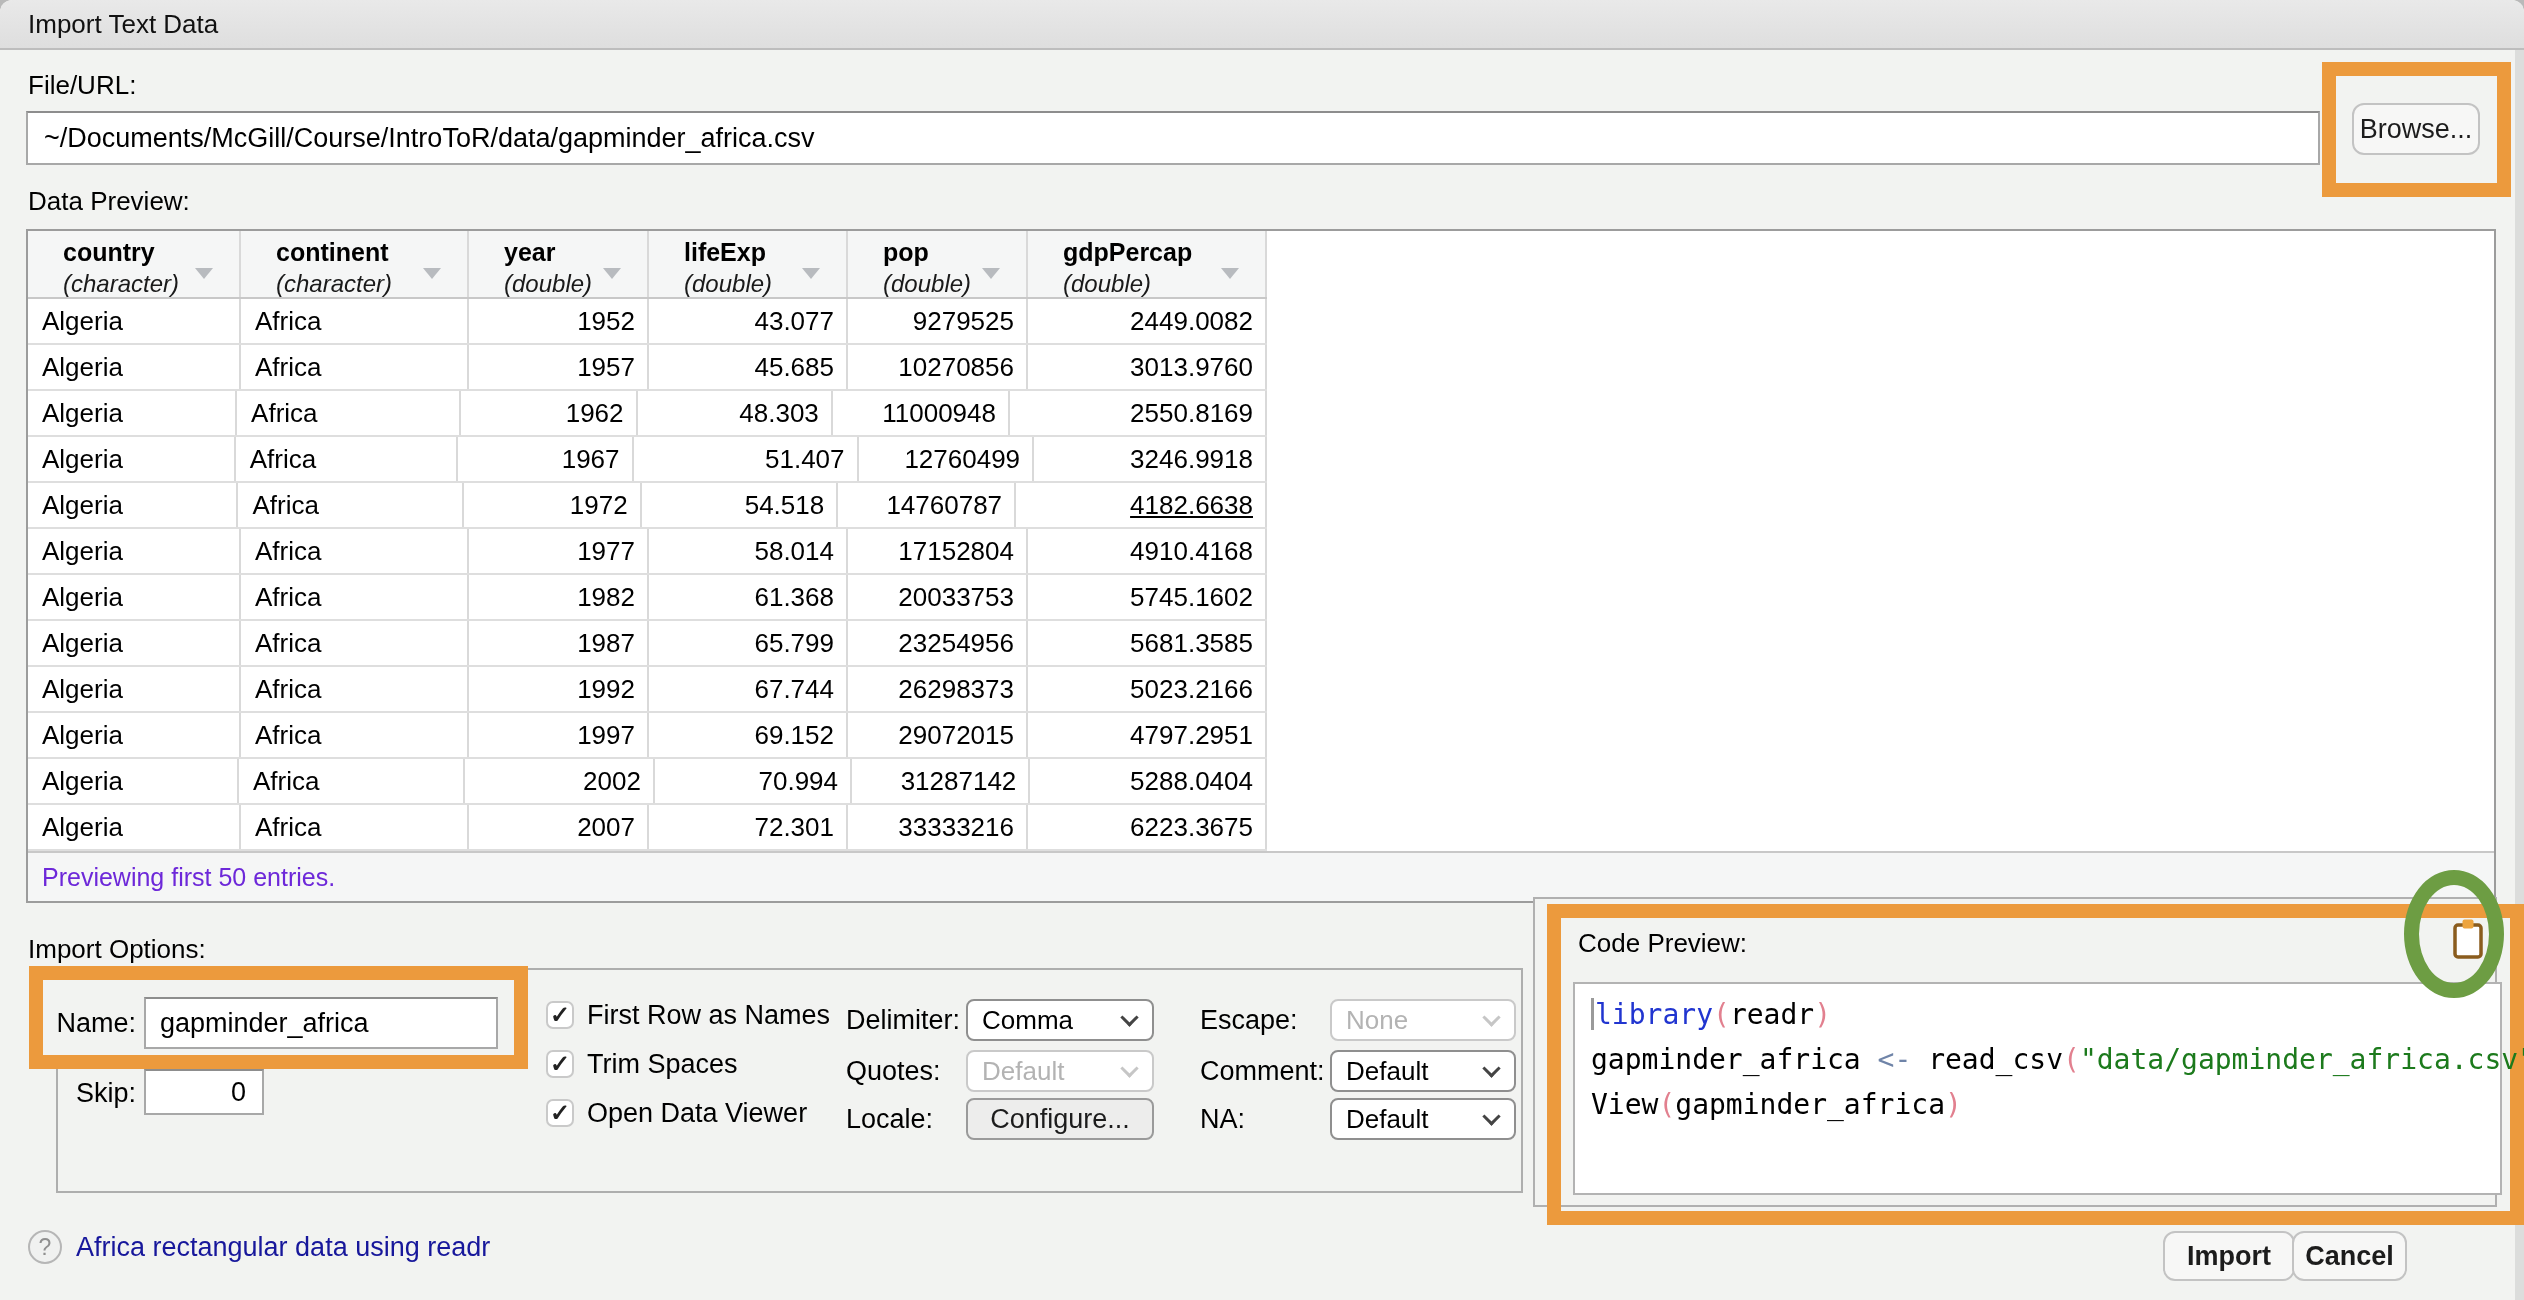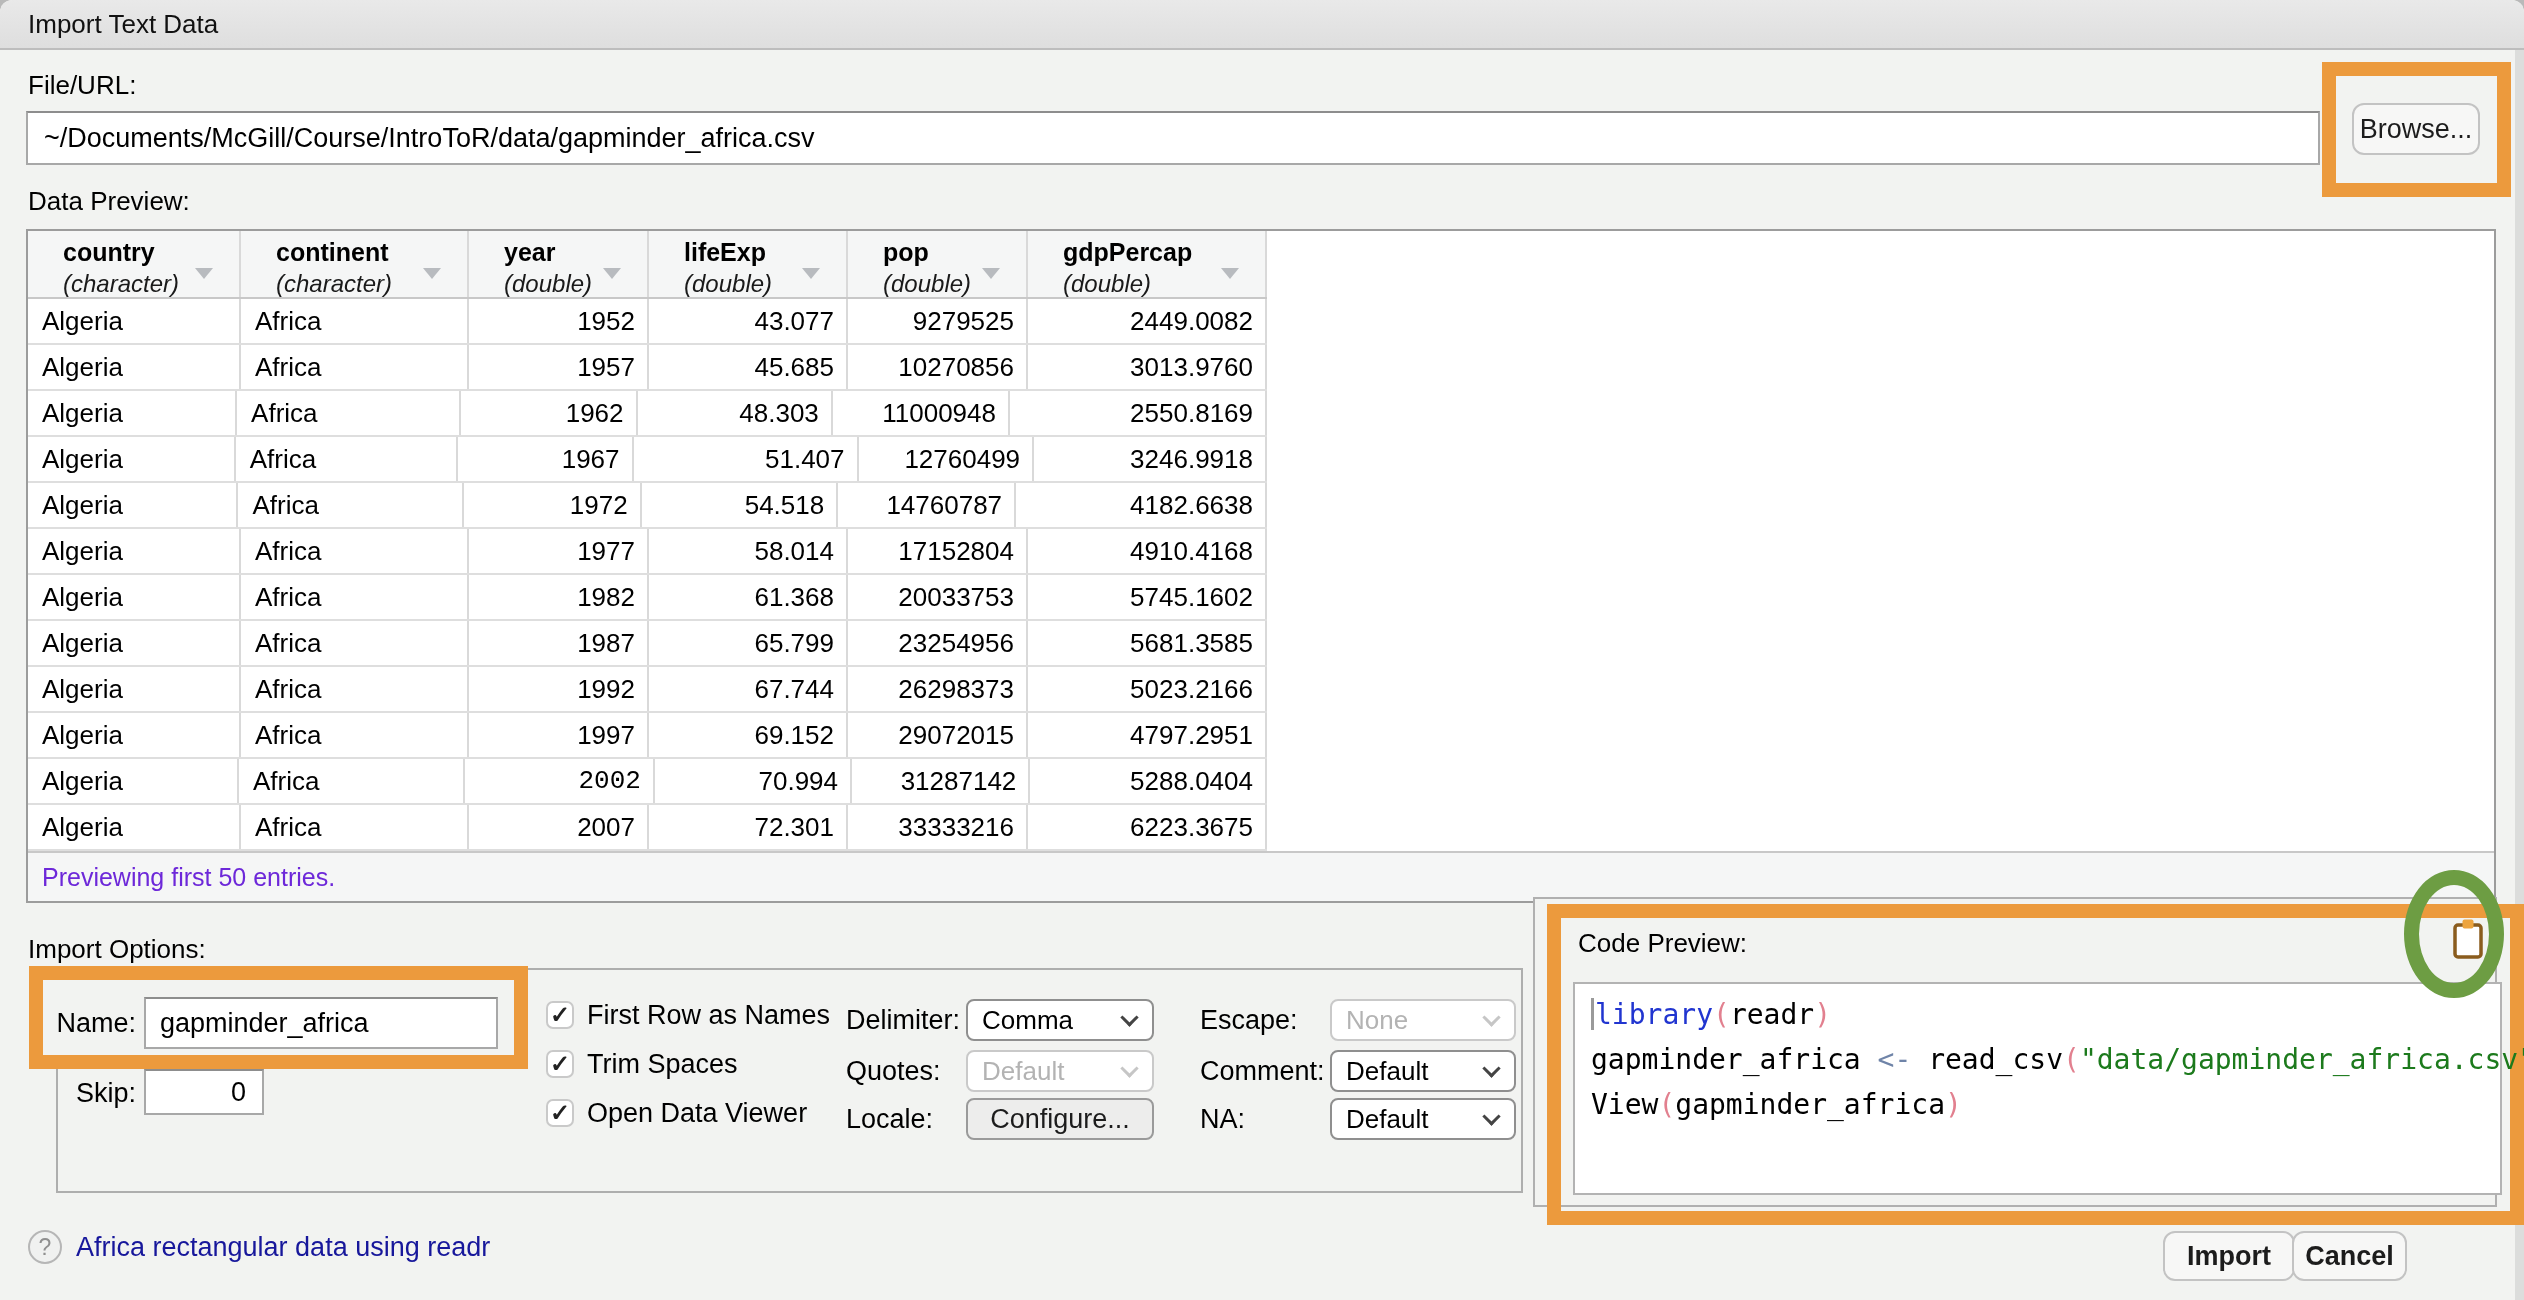--- a/index.html
+++ b/index.html
@@ -205,21 +205,21 @@
           <div class="td right" style="width: 199px; margin-left: 31px;">51.407</div>
           <div class="td right" style="width: 180px;">12760499</div>
           <div class="td right" style="width: 239px;">3246.9918</div>
         </div>
         <div class="tr">
           <div class="td left" style="width: 213px;">Algeria</div>
           <div class="td left" style="width: 228px;">Africa</div>
           <div class="td right" style="width: 180px;">1972</div>
           <div class="td right" style="width: 199px;">54.518</div>
           <div class="td right" style="width: 180px;">14760787</div>
-          <div class="td right" style="width: 254px;">4182.6638</div>
+          <div class="td right" style="width: 254px; text-decoration: underline;">4182.6638</div>
         </div>
         <div class="tr">
           <div class="td left" style="width: 213px;">Algeria</div>
           <div class="td left" style="width: 228px;">Africa</div>
           <div class="td right" style="width: 180px;">1977</div>
           <div class="td right" style="width: 199px;">58.014</div>
           <div class="td right" style="width: 180px;">17152804</div>
           <div class="td right" style="width: 239px;">4910.4168</div>
         </div>
         <div class="tr">
@@ -250,21 +250,21 @@
           <div class="td left" style="width: 213px;">Algeria</div>
           <div class="td left" style="width: 228px;">Africa</div>
           <div class="td right" style="width: 180px;">1997</div>
           <div class="td right" style="width: 199px;">69.152</div>
           <div class="td right" style="width: 180px;">29072015</div>
           <div class="td right" style="width: 239px;">4797.2951</div>
         </div>
         <div class="tr">
           <div class="td left" style="width: 213px;">Algeria</div>
           <div class="td left" style="width: 228px;">Africa</div>
-          <div class="td right" style="width: 192px; font-family: Liberation Mono, monospace;">2002</div>
+          <div class="td right" style="width: 192px;">2002</div>
           <div class="td right" style="width: 199px;">70.994</div>
           <div class="td right" style="width: 180px;">31287142</div>
           <div class="td right" style="width: 239px;">5288.0404</div>
         </div>
         <div class="tr">
           <div class="td left" style="width: 213px;">Algeria</div>
           <div class="td left" style="width: 228px;">Africa</div>
           <div class="td right" style="width: 180px;">2007</div>
           <div class="td right" style="width: 199px;">72.301</div>
           <div class="td right" style="width: 180px;">33333216</div>

